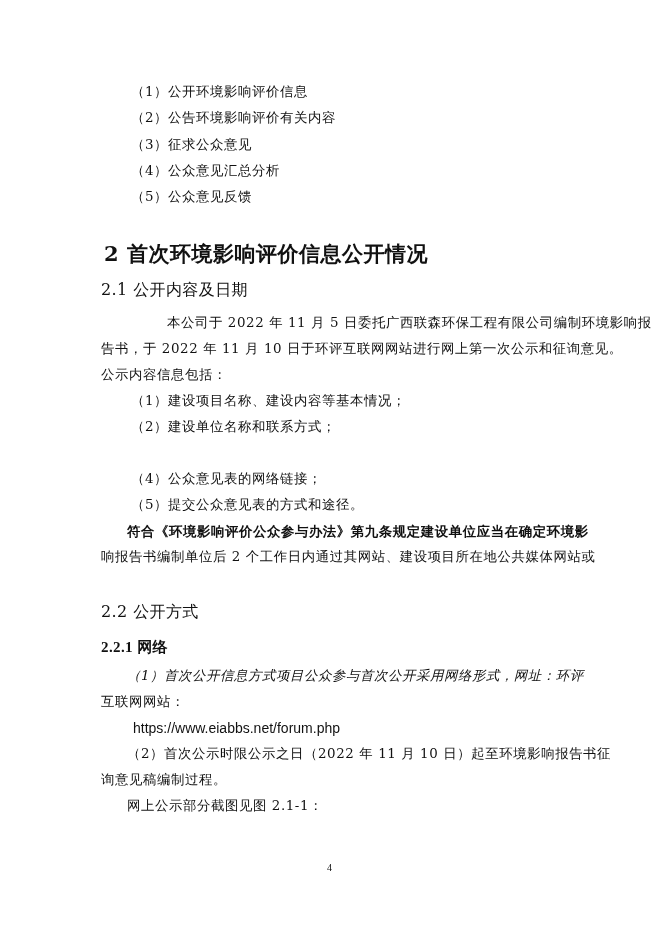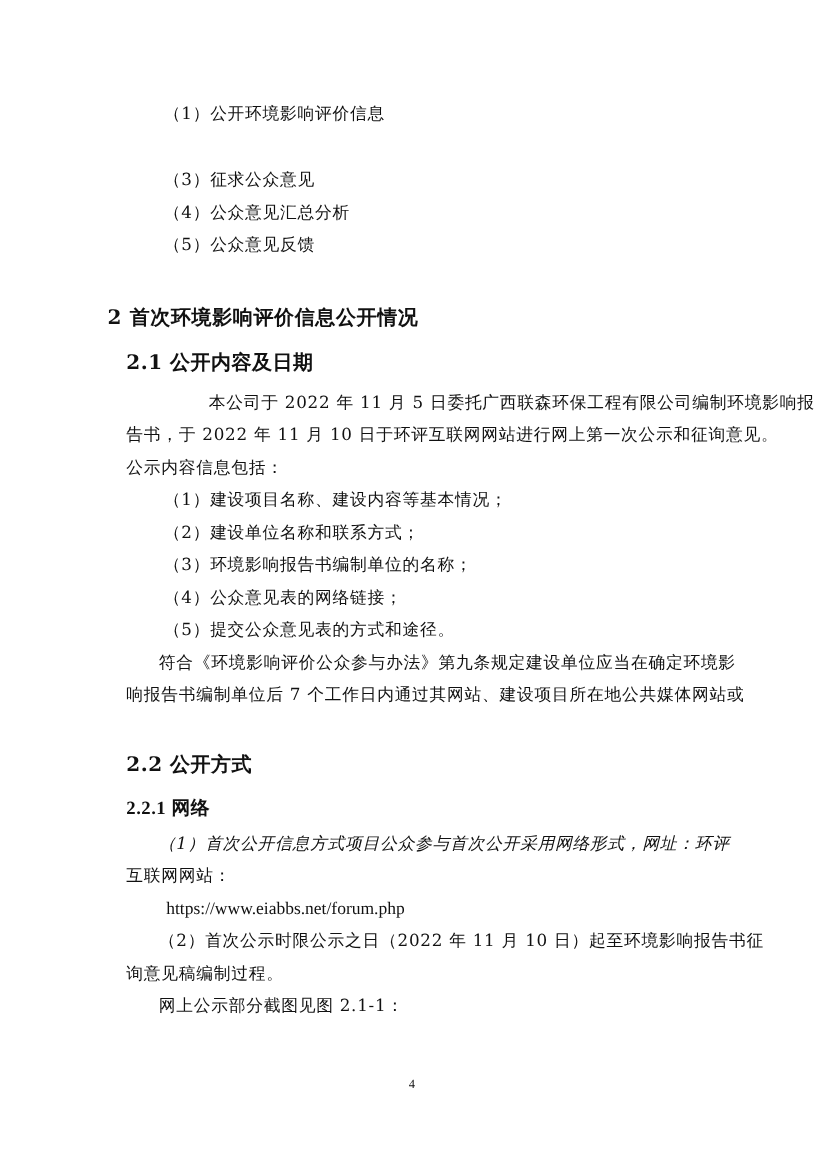--- a/index.html
+++ b/index.html
@@ -3,52 +3,52 @@
   <meta charset="utf-8">
   <style>
     html, body { margin: 0; padding: 0; background: #ffffff; }
     body { width: 662px; height: 936px; position: relative; overflow: hidden;
       font-family: "DejaVu Serif", "Liberation Serif", serif; color: #111; }
     .page { position: absolute; left: 0; top: 0; width: 662px; height: 745px; }
     .line { position: absolute; white-space: nowrap; font-size: 13.4px; letter-spacing: 0.6px; line-height: 18px; }
     .l-item { left: 131px; }
     .l-body { left: 101px; }
     .l-indent { left: 127px; }
-    .h1 { position: absolute; left: 86px; font-size: 16px; font-weight: bold; letter-spacing: 0.5px; white-space: nowrap; line-height: 22px; }
-    .h2 { position: absolute; left: 101px; font-size: 16px; font-weight: bold; letter-spacing: 0.4px; white-space: nowrap; line-height: 22px; }
+    .h1 { position: absolute; left: 104px; font-size: 21px; font-weight: bold; letter-spacing: 0.5px; white-space: nowrap; line-height: 22px; }
+    .h2 { position: absolute; left: 101px; font-size: 16px; font-weight: normal; letter-spacing: 0.4px; white-space: nowrap; line-height: 22px; }
     .h3 { position: absolute; left: 101px; font-size: 15px; font-weight: bold; letter-spacing: 0.4px; white-space: nowrap; line-height: 22px; font-family: Liberation Serif, serif; }
     .justify { width: 466px; text-align: justify; text-align-last: justify; }
-    .url { font-family: Liberation Serif, serif; font-size: 14px; letter-spacing: 0; }
+    .url { font-family: Liberation Sans, sans-serif; font-size: 14px; letter-spacing: 0; }
     .page-number { position: absolute; left: 327px; top: 862px; font-size: 10px; font-family: "Liberation Serif", serif; }
   </style>
 </head>
 <body>
 
 <div class="page">
 
   <div class="line l-item" style="top:83px">（1）公开环境影响评价信息</div>
+  <div class="line l-item" style="top:109px">（2）公告环境影响评价有关内容</div>
   <div class="line l-item" style="top:136px">（3）征求公众意见</div>
   <div class="line l-item" style="top:162px">（4）公众意见汇总分析</div>
   <div class="line l-item" style="top:188px">（5）公众意见反馈</div>
 
   <div class="h1" style="top:243px">2  首次环境影响评价信息公开情况</div>
 
   <div class="h2" style="top:279px">2.1 公开内容及日期</div>
   <div class="line l-indent justify" style="top:314px; width:440px;margin-left:40px;">本公司于 2022 年 11 月 5 日委托广西联森环保工程有限公司编制环境影响报</div>
   <div class="line l-body justify" style="top:340px">告书，于 2022 年 11 月 10 日于环评互联网网站进行网上第一次公示和征询意见。</div>
   <div class="line l-body" style="top:366px">公示内容信息包括：</div>
 
   <div class="line l-item" style="top:392px">（1）建设项目名称、建设内容等基本情况；</div>
   <div class="line l-item" style="top:418px">（2）建设单位名称和联系方式；</div>
-  <div class="line l-item" style="top:444px">（3）环境影响报告书编制单位的名称；</div>
   <div class="line l-item" style="top:470px">（4）公众意见表的网络链接；</div>
   <div class="line l-item" style="top:496px">（5）提交公众意见表的方式和途径。</div>
 
-  <div class="line l-indent justify" style="top:522px; width:440px;">符合《环境影响评价公众参与办法》第九条规定建设单位应当在确定环境影</div>
-  <div class="line l-body justify" style="top:548px">响报告书编制单位后 7 个工作日内通过其网站、建设项目所在地公共媒体网站或</div>
+  <div class="line l-indent justify" style="top:522px; width:440px;font-weight:bold;">符合《环境影响评价公众参与办法》第九条规定建设单位应当在确定环境影</div>
+  <div class="line l-body justify" style="top:548px">响报告书编制单位后 2 个工作日内通过其网站、建设项目所在地公共媒体网站或</div>
 
   <div class="h2" style="top:601px">2.2  公开方式</div>
   <div class="h3" style="top:636px">2.2.1  网络</div>
 
   <div class="line l-indent justify" style="top:667px; width:440px;font-style:italic;">（1）首次公开信息方式项目公众参与首次公开采用网络形式，网址：环评</div>
   <div class="line l-body" style="top:693px">互联网网站：</div>
   <div class="line l-indent url" style="top:719px; left:133px;">https://www.eiabbs.net/forum.php</div>
   <div class="line l-indent justify" style="top:745px; width:440px;">（2）首次公示时限公示之日（2022 年 11 月 10 日）起至环境影响报告书征</div>
   <div class="line l-body" style="top:771px">询意见稿编制过程。</div>
   <div class="line l-indent" style="top:797px">网上公示部分截图见图 2.1-1：</div>

